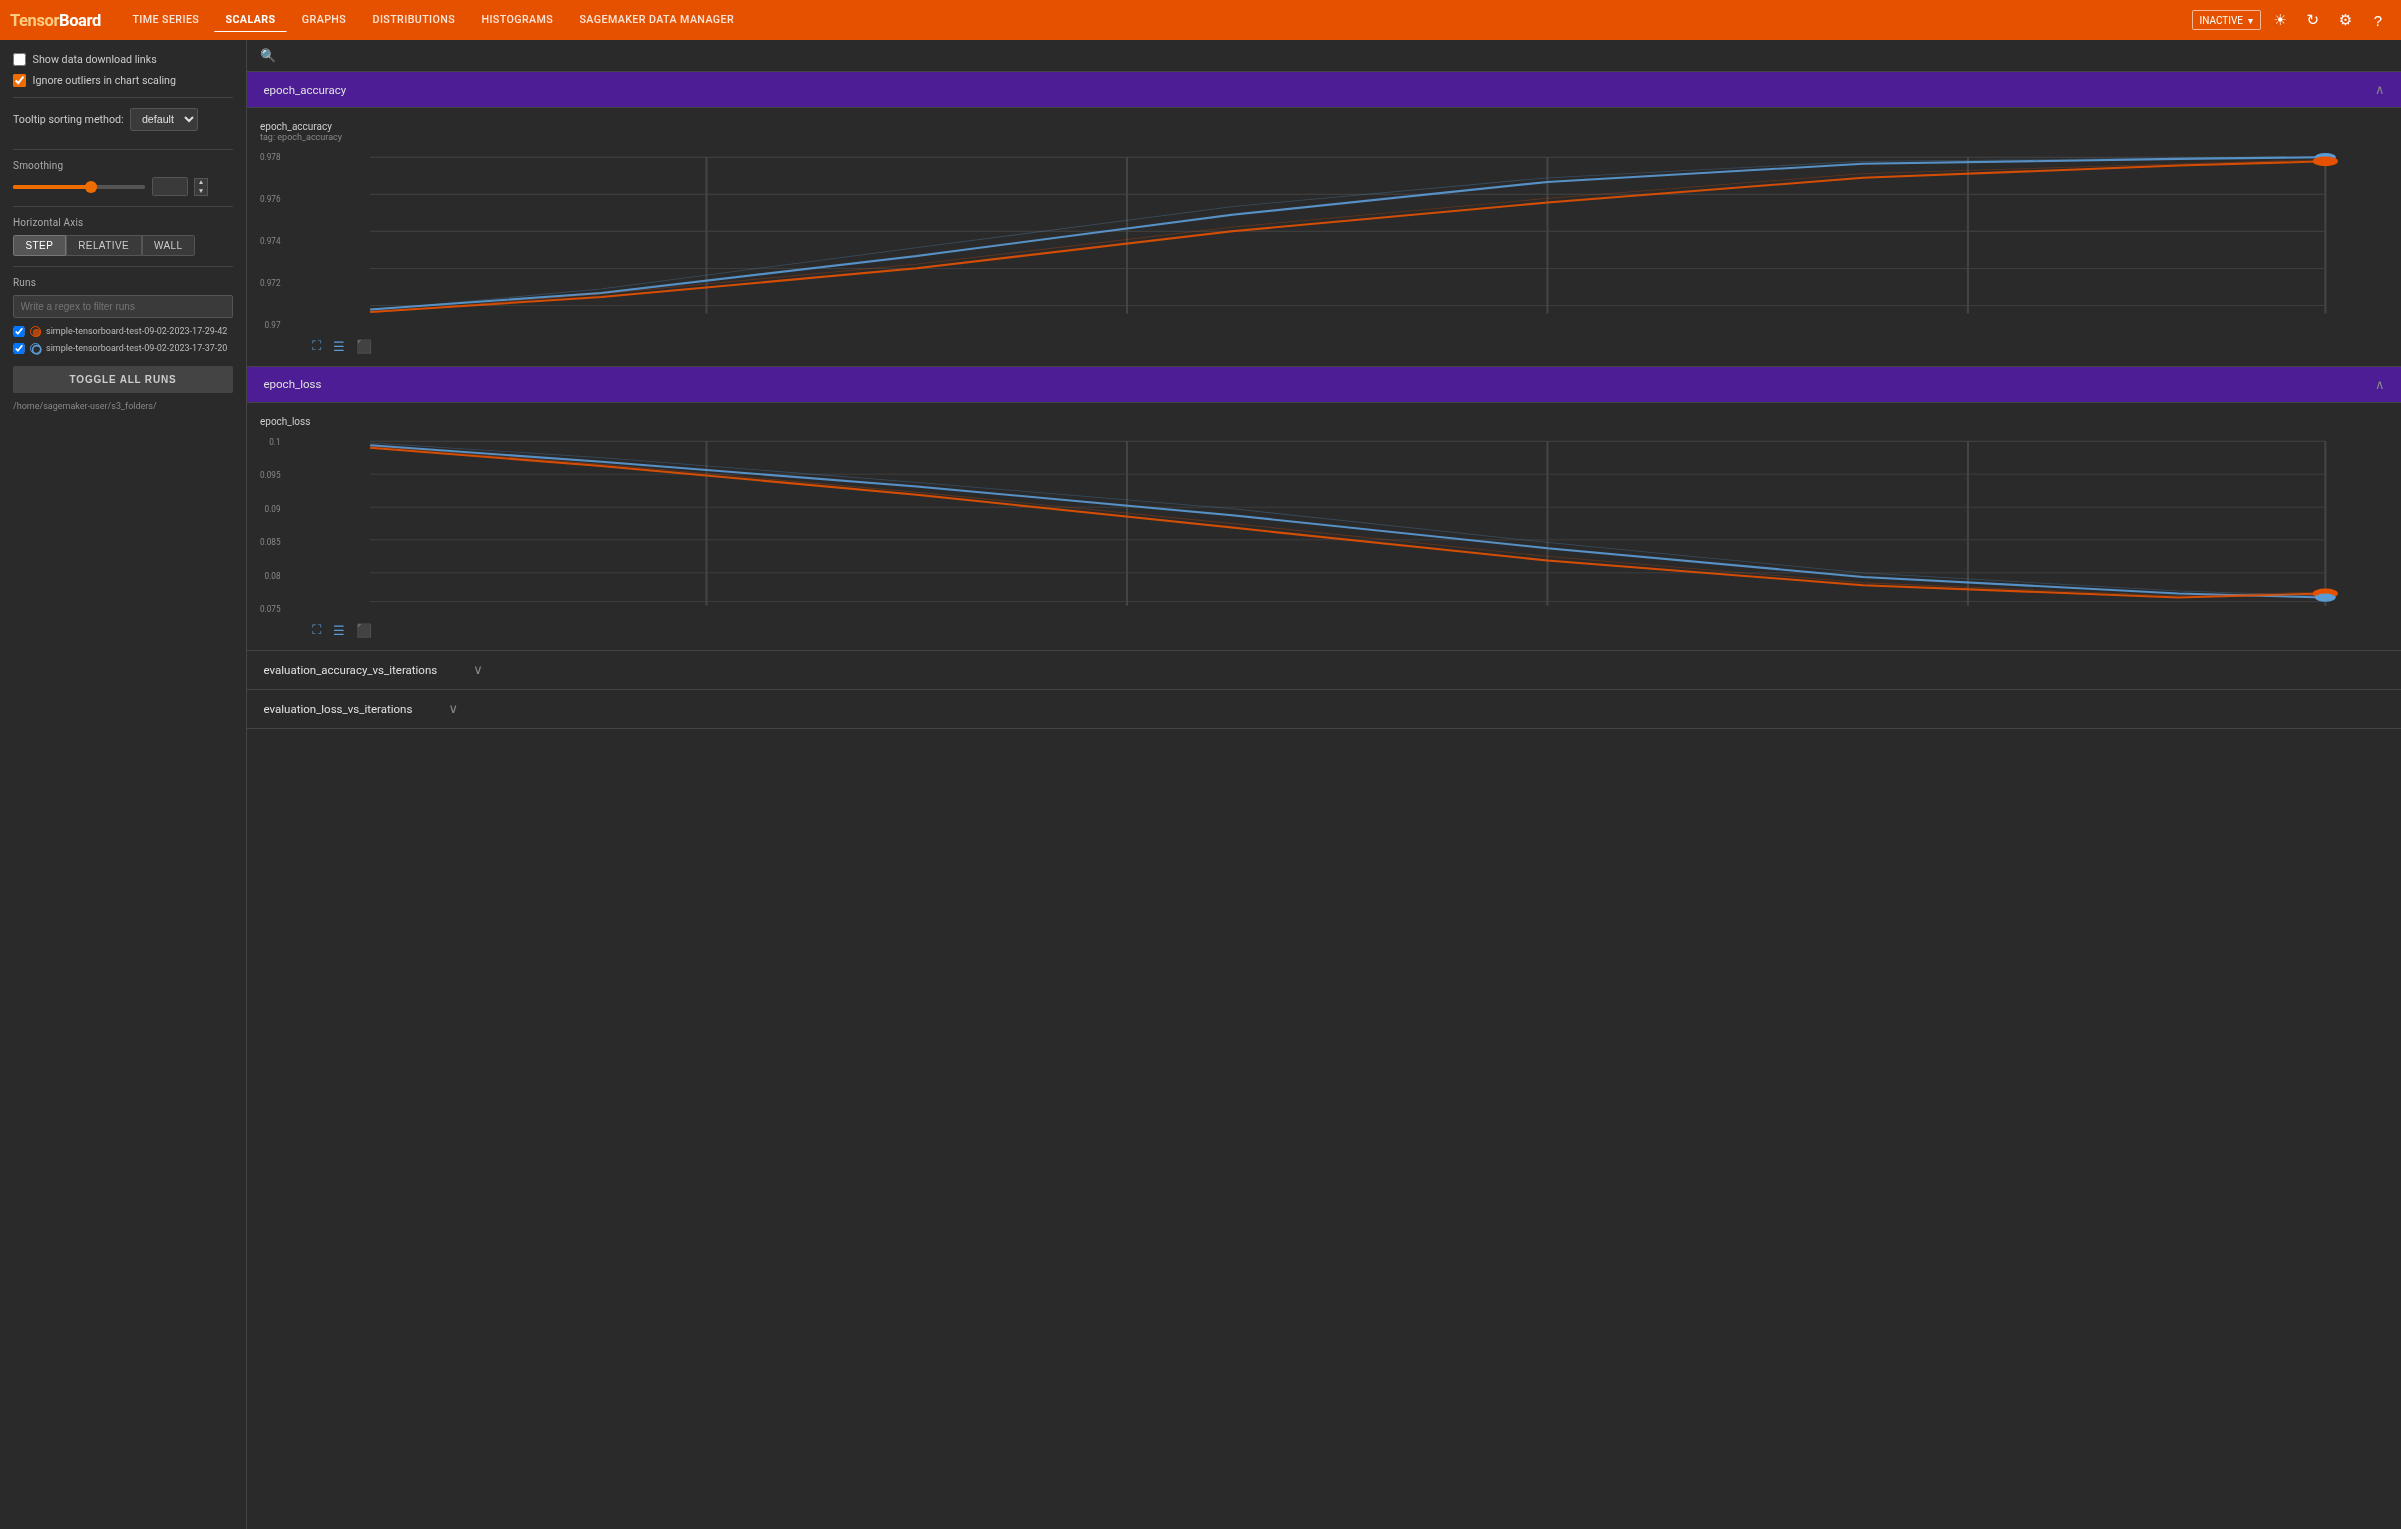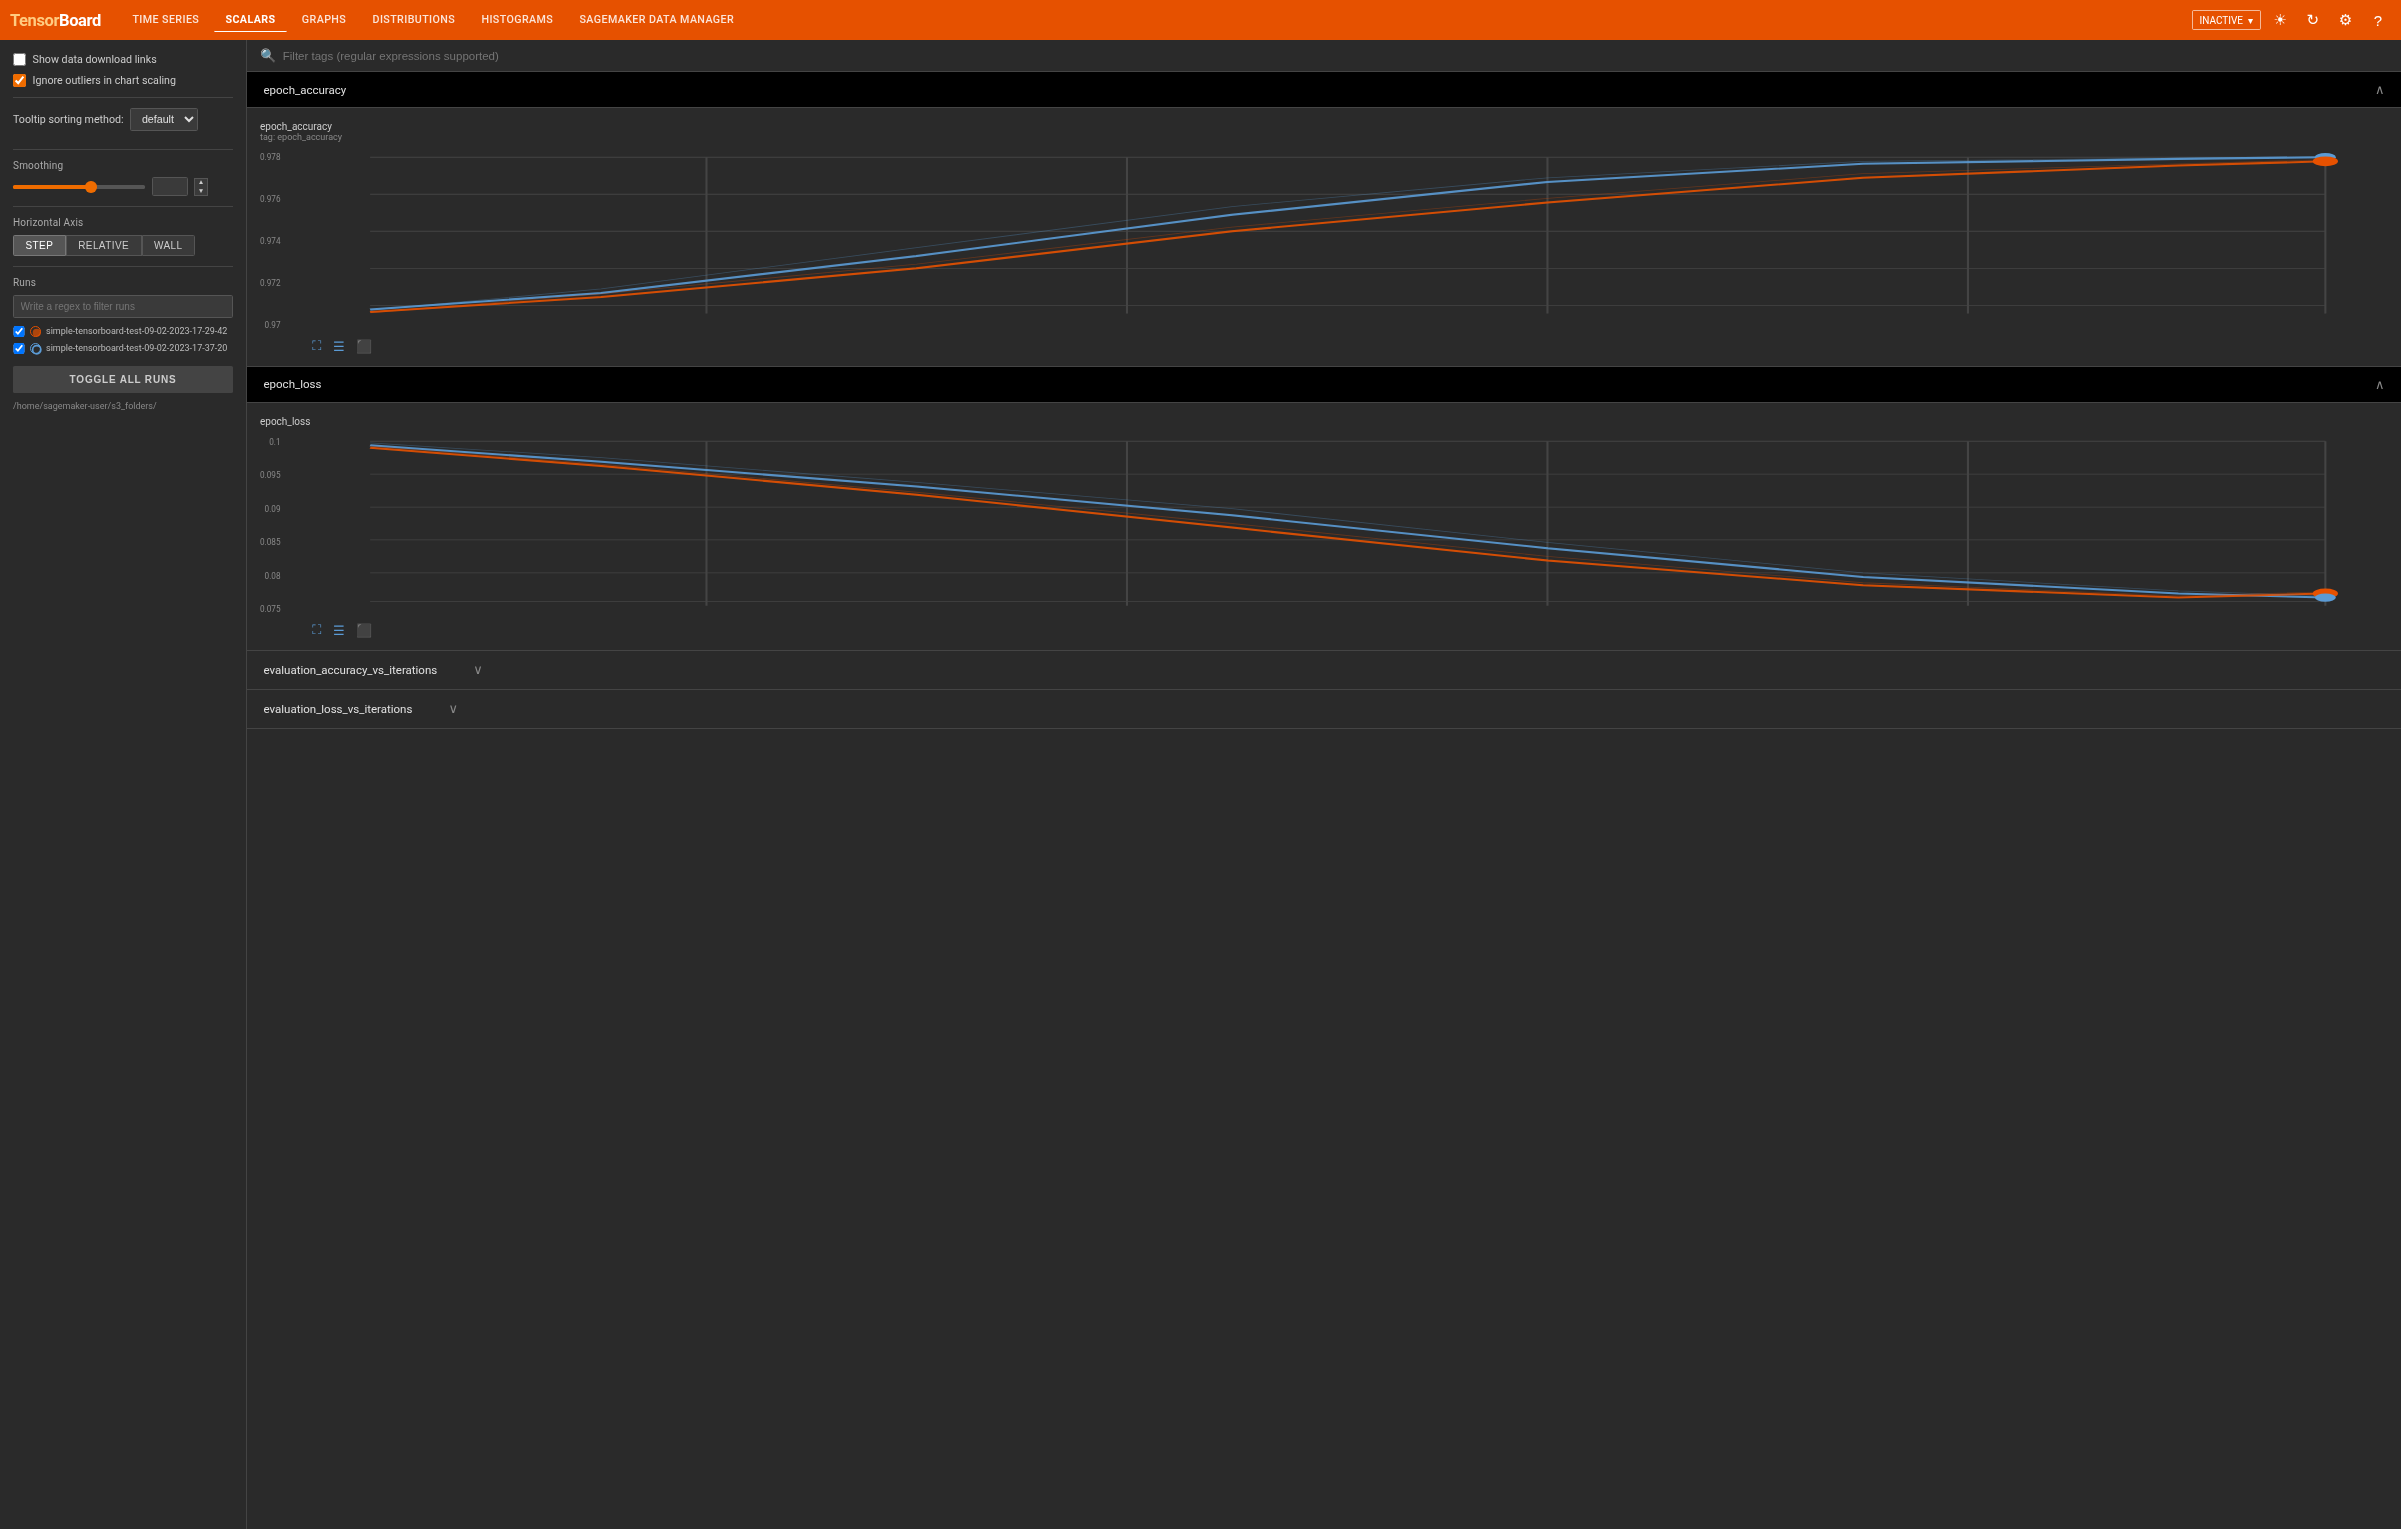--- a/index.html
+++ b/index.html
@@ -250,21 +250,21 @@
       border: none;
       color: #ccc;
       font-size: 11.5px;
       flex: 1;
       outline: none;
     }
     .search-icon { color: #888; font-size: 13px; margin-right: 6.6px; }
 
     
     .chart-panel {
-      background: #000000;
+      background: #4c1d95;
       border-bottom: 0.8px solid #444;
     }
     .chart-panel-header {
       display: flex;
       align-items: center;
       justify-content: space-between;
       padding: 10px 16.5px;
       cursor: pointer;
       border-bottom: 0.8px solid #444;
     }
@@ -426,21 +426,20 @@
 
       <button class="toggle-all-btn">TOGGLE ALL RUNS</button>
       <div class="folder-path">/home/sagemaker-user/s3_folders/</div>
     </div>
   </div>
 
   <div class="content">
 
     <div class="search-bar">
       <span class="search-icon">🔍</span>
-      <input class="search-bar-input" type="text" placeholder="Filter tags (regular expressions supported)" style="">
     </div>
 
     <div class="chart-panel">
       <div class="chart-panel-header">
         <span class="chart-panel-title">epoch_accuracy</span>
         <span class="collapse-icon">∧</span>
       </div>
       <div class="chart-container">
         <div class="chart-title-area">
           <div class="chart-title-text">epoch_accuracy</div>

